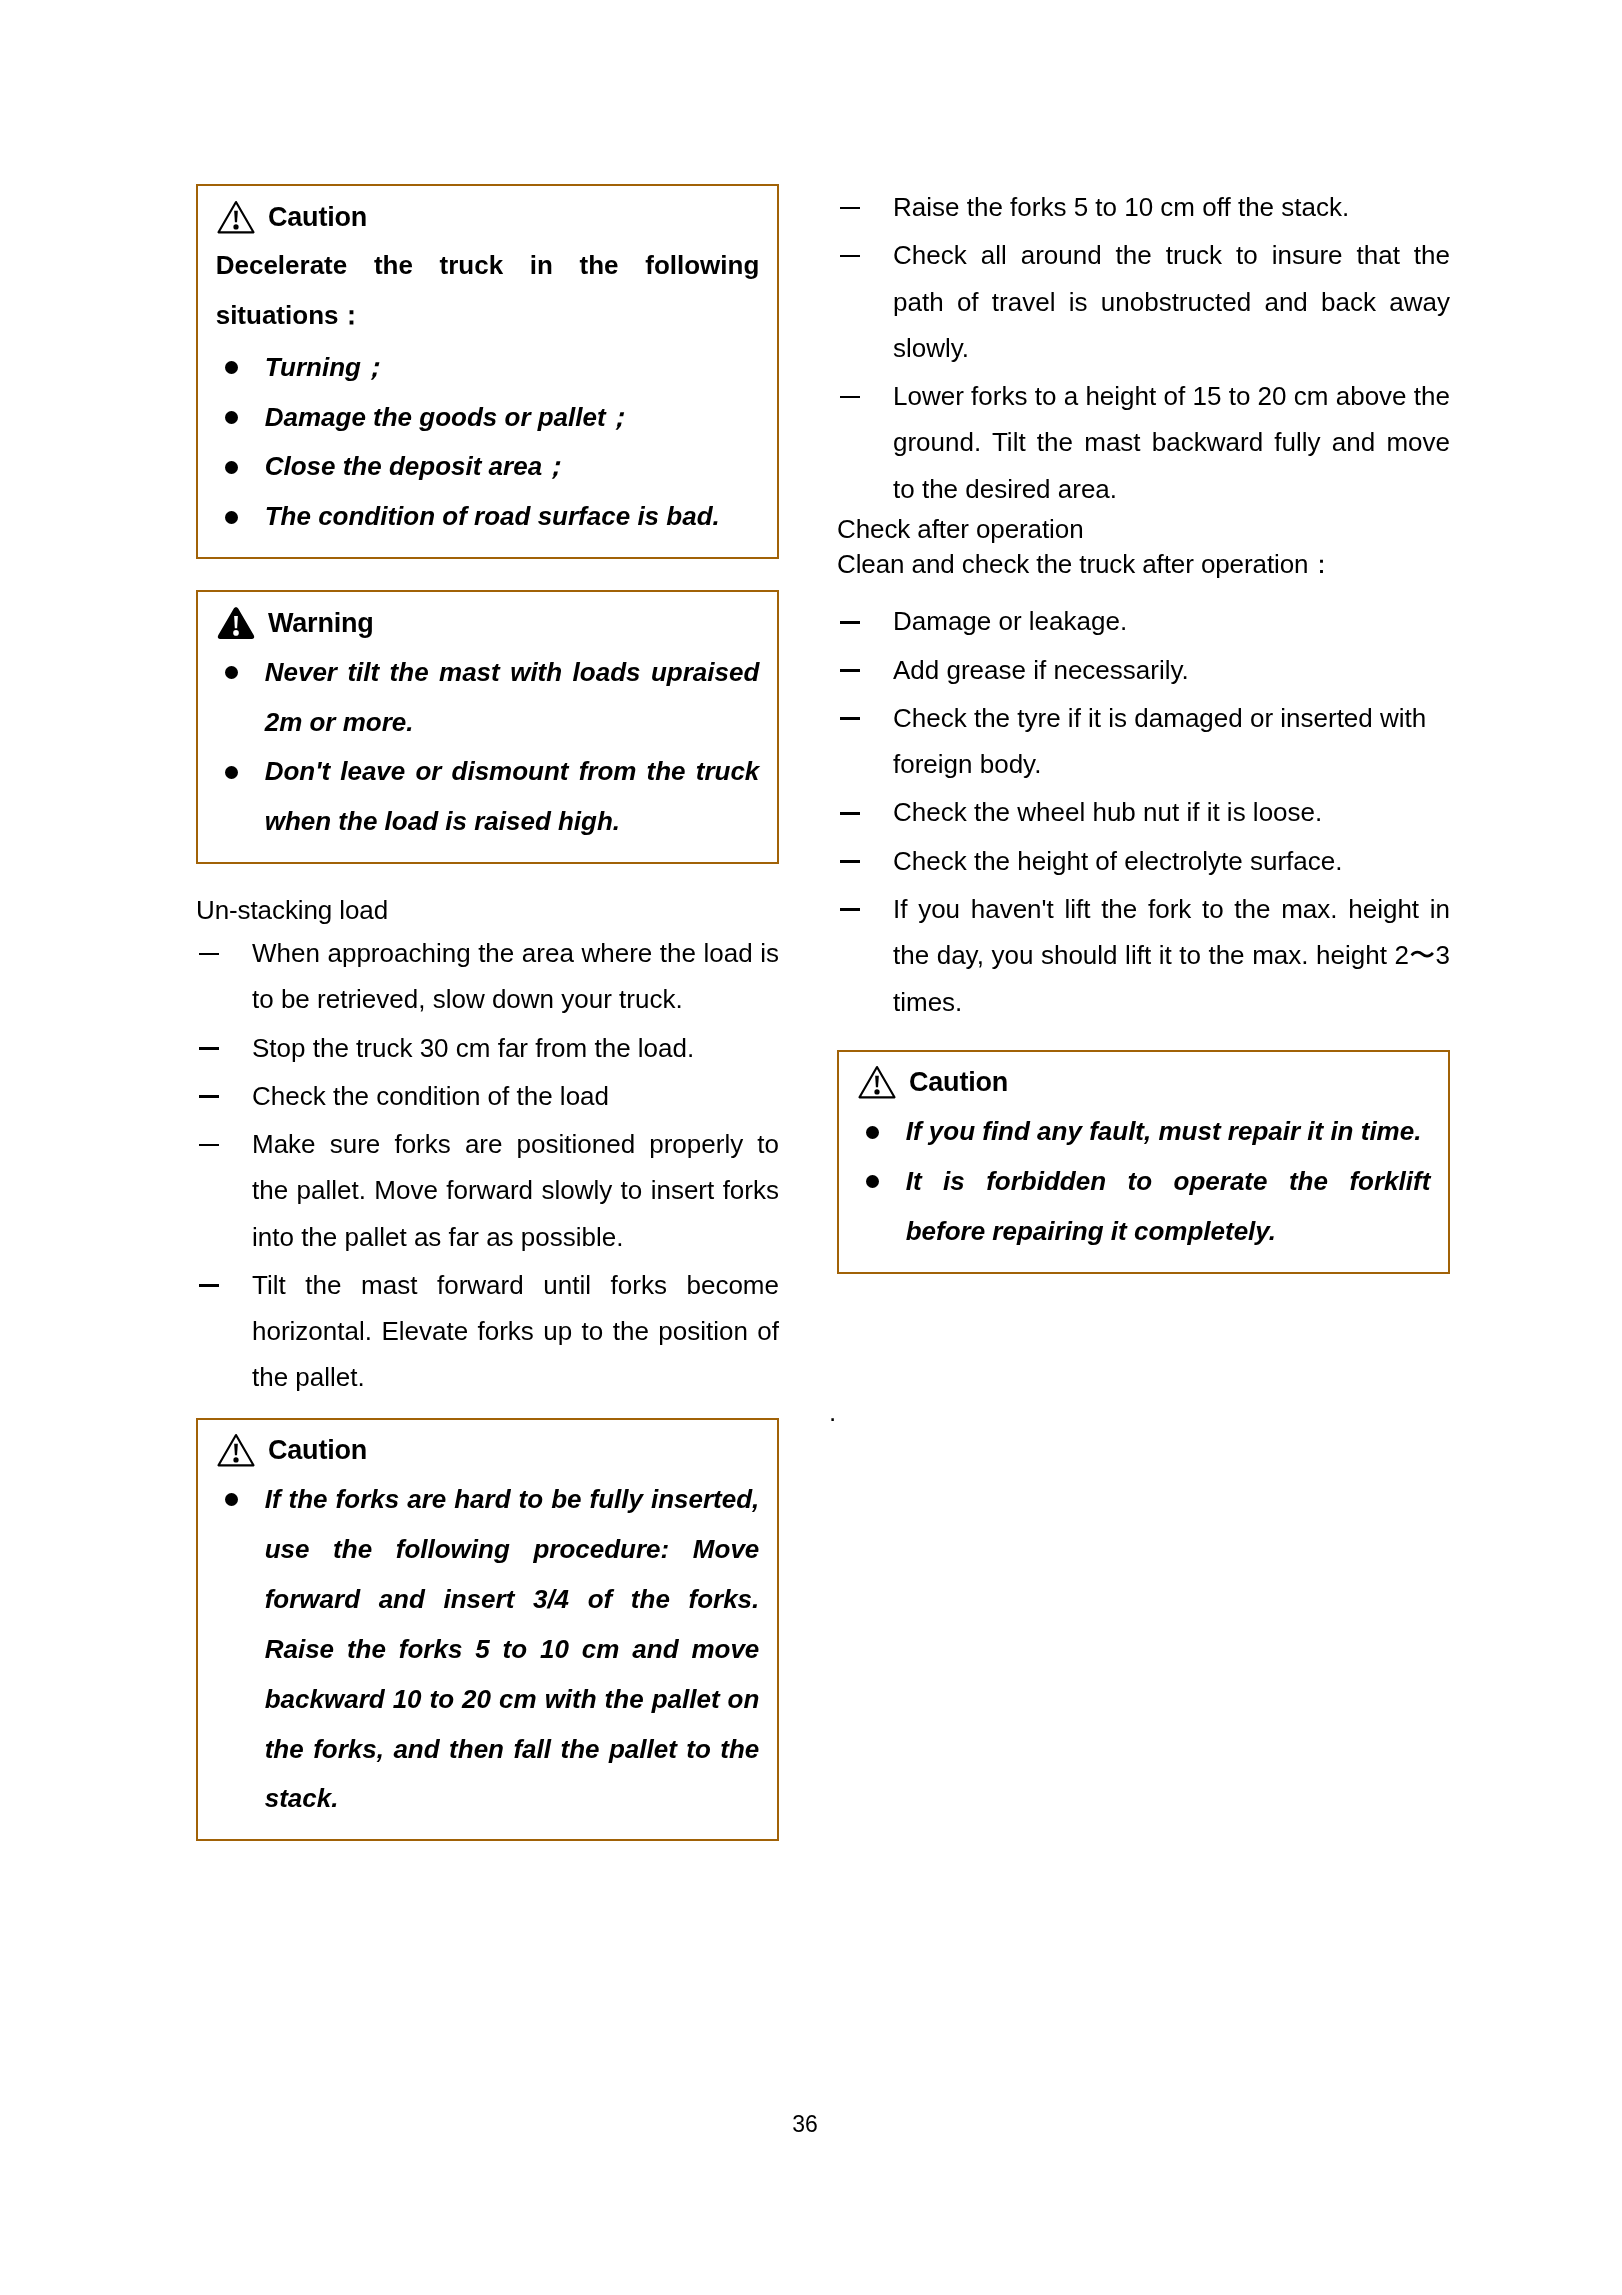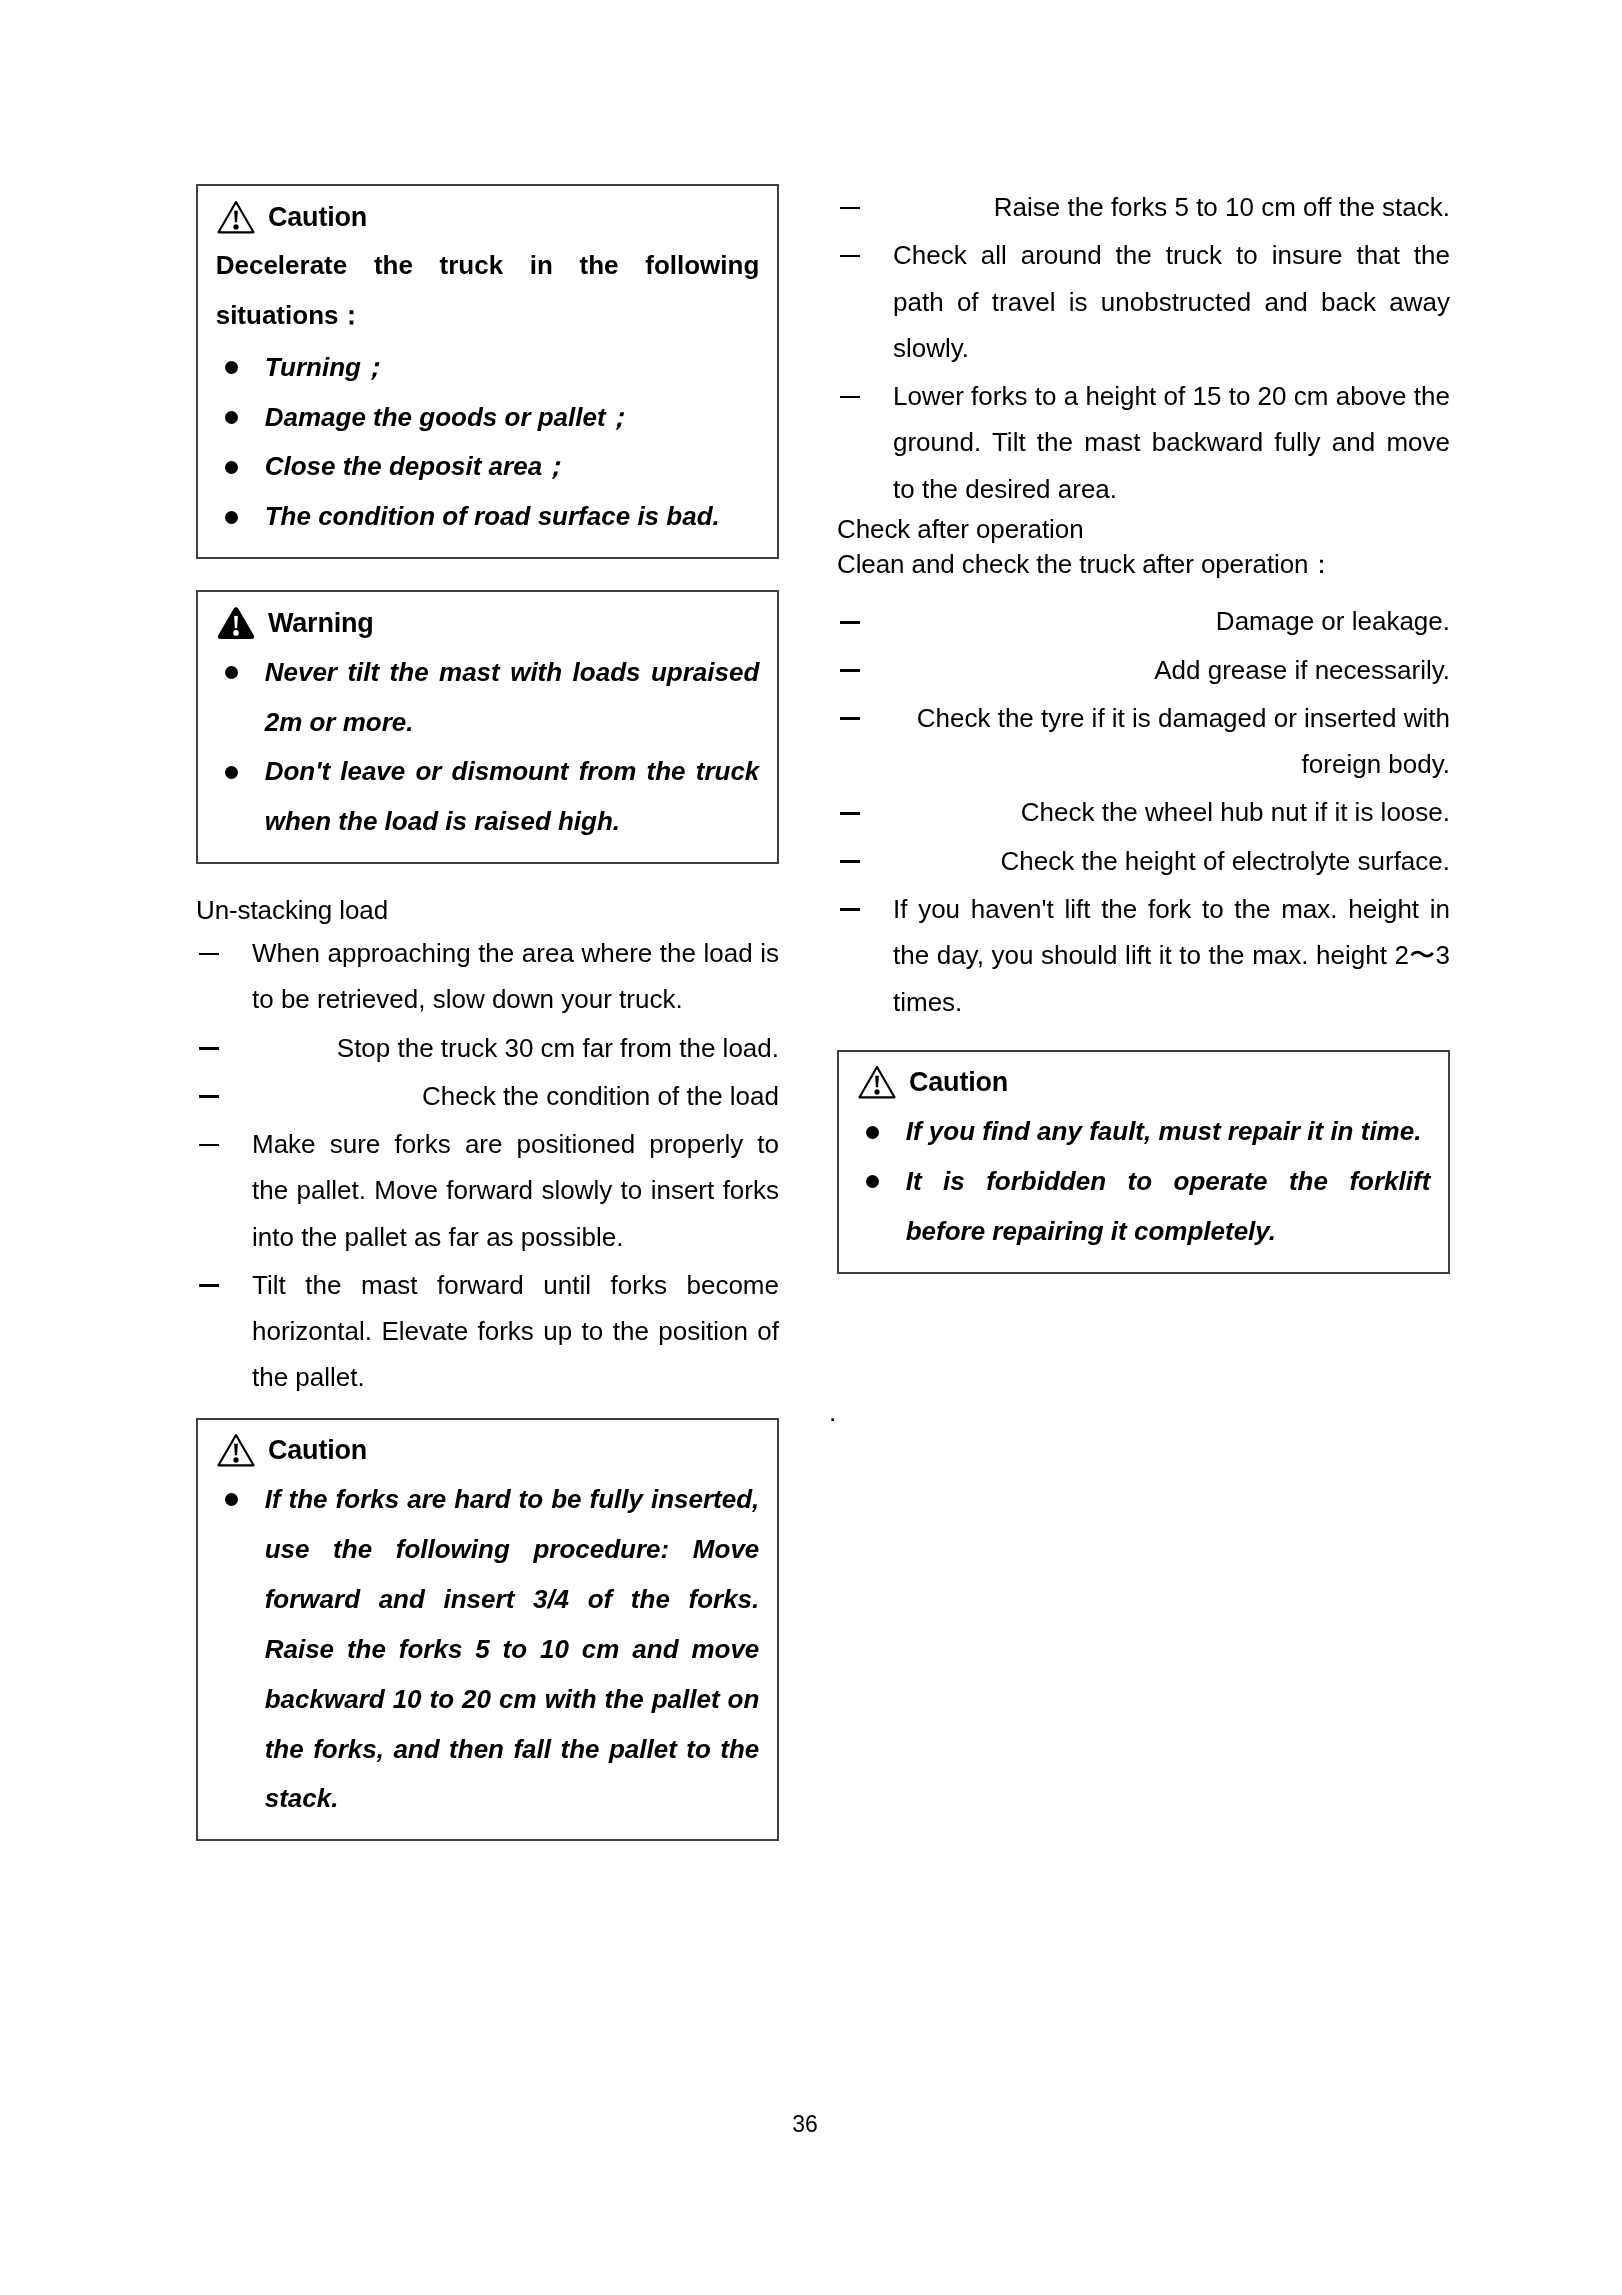--- a/index.html
+++ b/index.html
@@ -50,26 +50,26 @@
   .dash-item::before {
     content: "";
     position: absolute;
     left: 2.7px;
     top: 22.5px;
     width: 20.4px;
     height: 2.7px;
     background: #000;
   }
   .dash-item > span { display: block; }
-  .dash-item.nojust { text-align: right; }
+  .dash-item.nojust { text-align: left; }
 
   
   .box {
     position: relative;
-    border: 2px solid #404040;
+    border: 2px solid #a16207;
     box-sizing: border-box;
     padding: 13.6px 17.7px 15px 17.7px;
     background: #fff;
   }
   .box-head {
     display: flex;
     align-items: center;
     gap: 12.3px;
     margin-bottom: 6.8px;
   }

